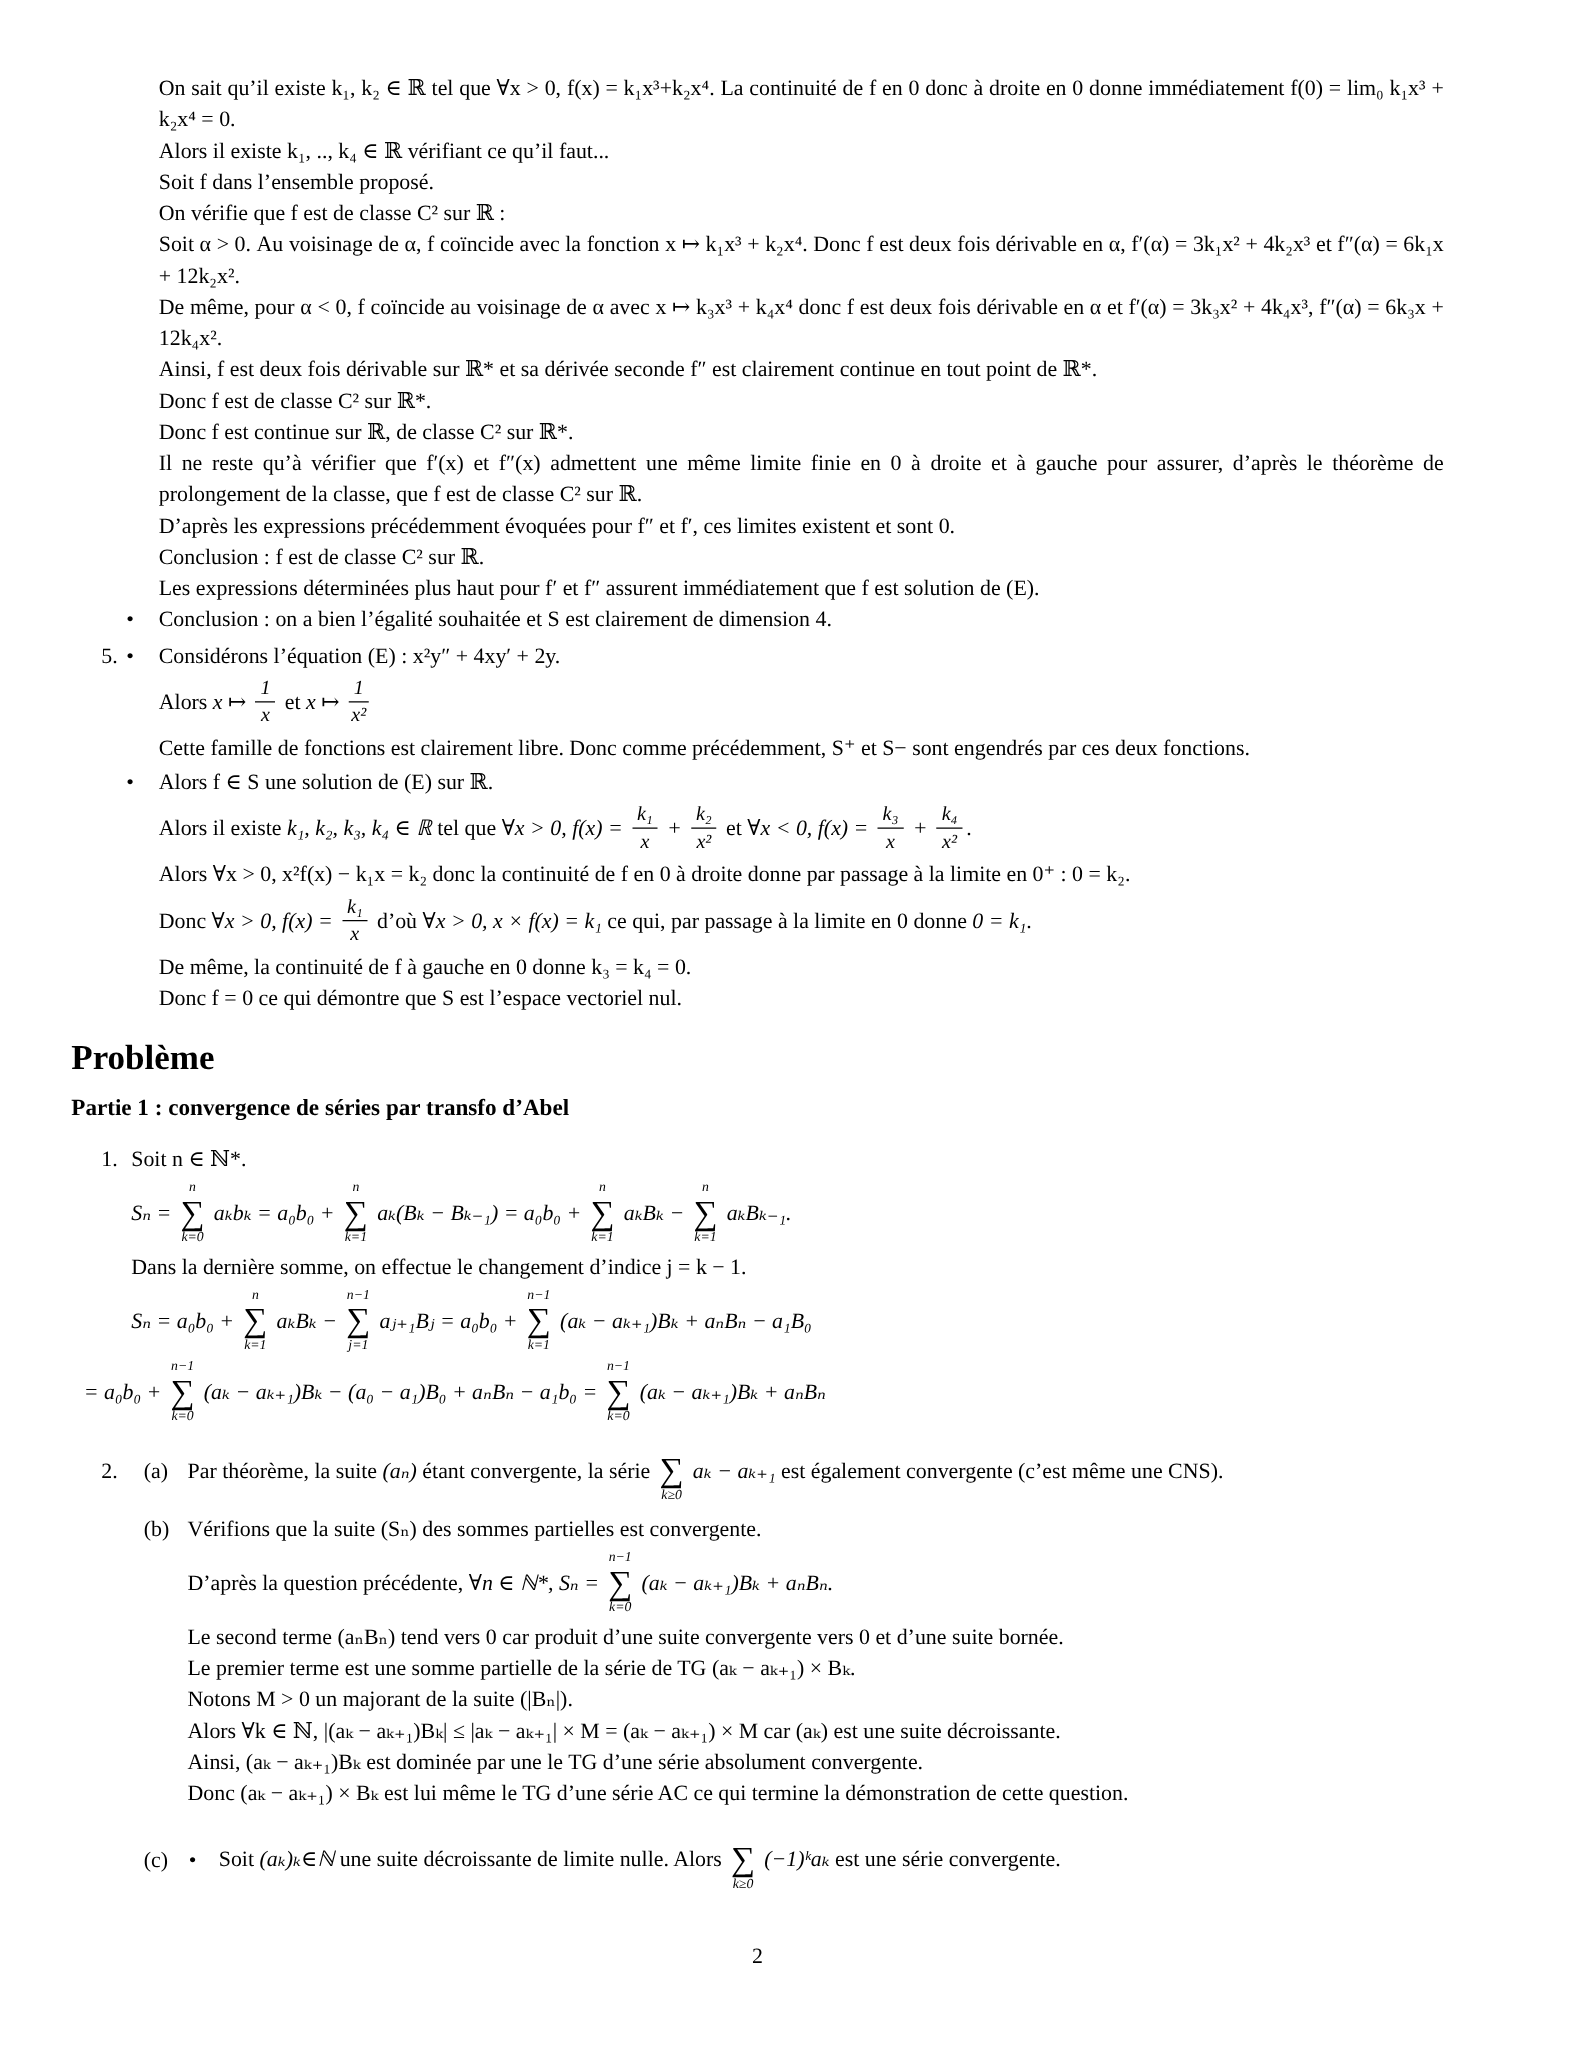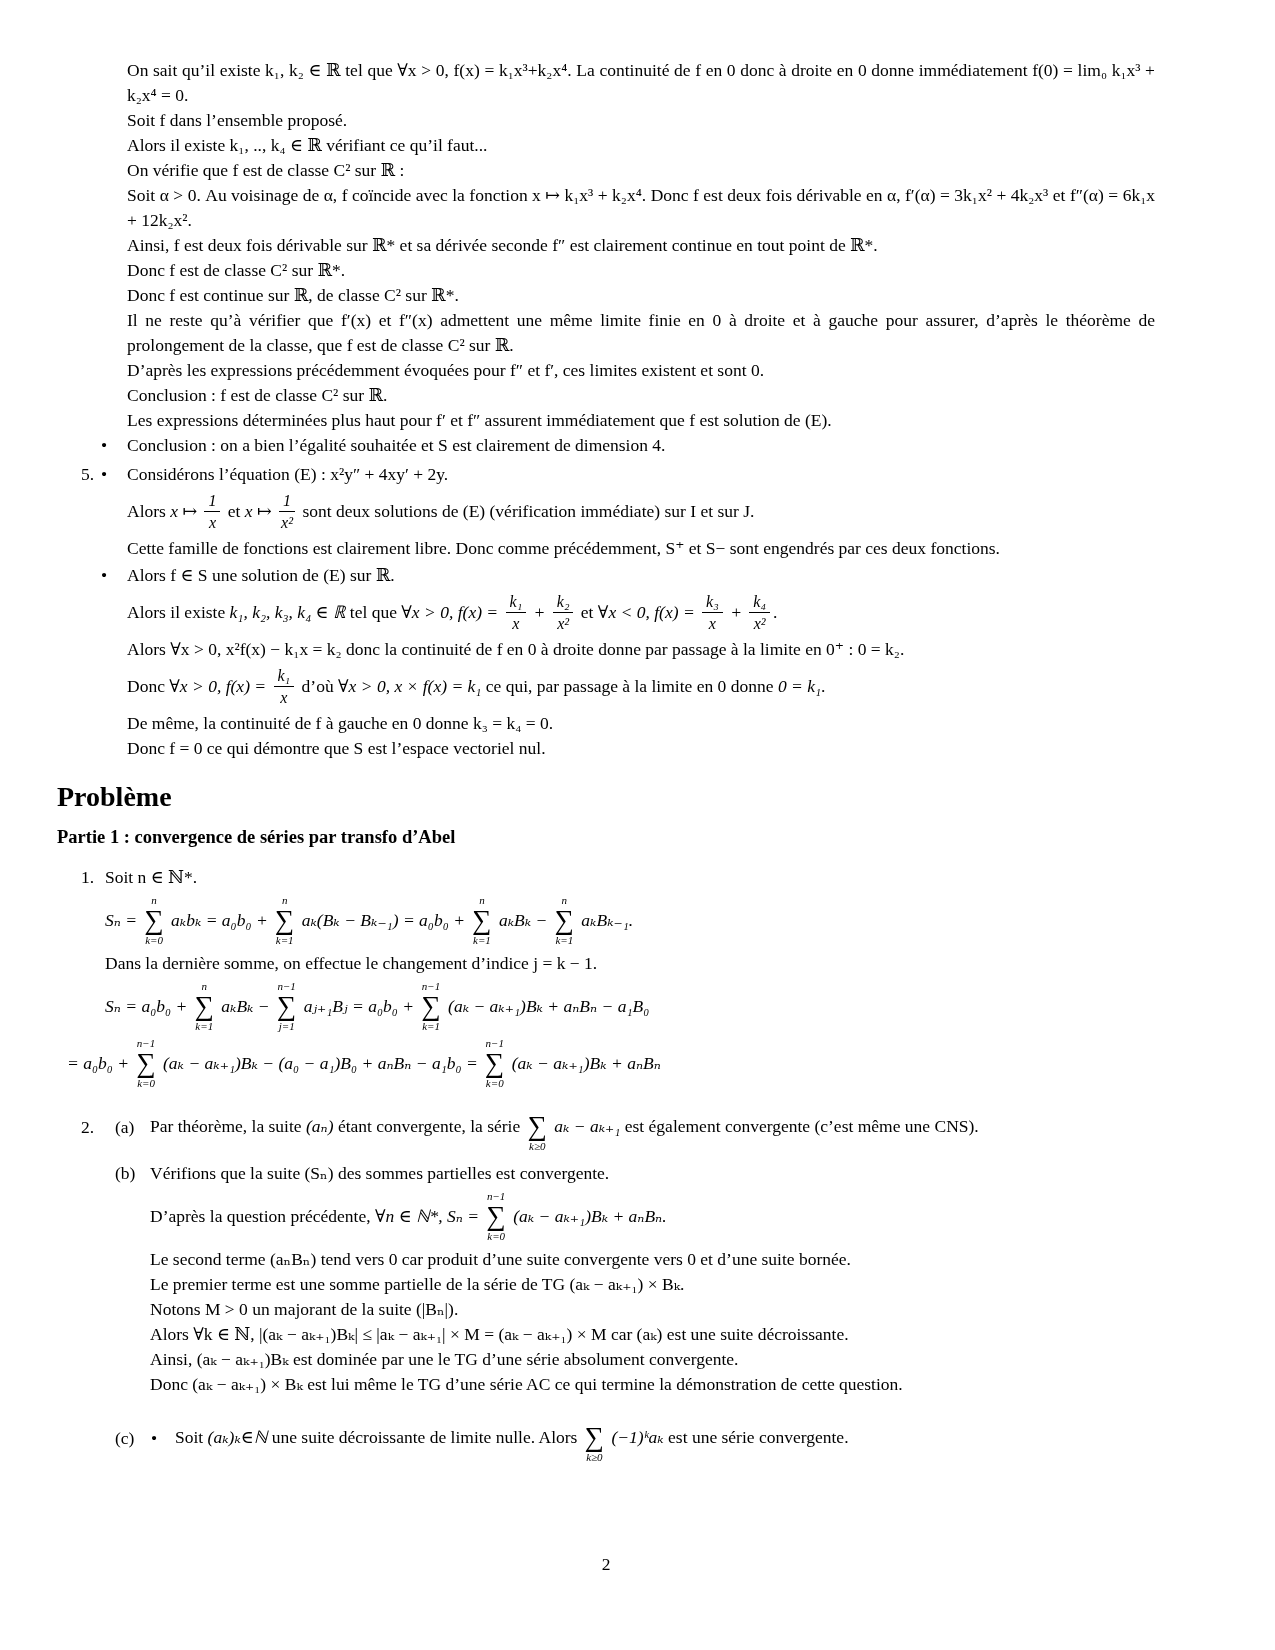--- a/index.html
+++ b/index.html
@@ -33,30 +33,33 @@
 </style>
 </head>
 <body>
 
 <div class="page">
   <div>
       <div class="blk para" style="padding-left: 70px;">
         <div class="cnt">On sait qu’il existe k₁, k₂ ∈ ℝ tel que ∀x &gt; 0, f(x) = k₁x³+k₂x⁴. La continuité de f en 0 donc à droite en 0 donne immédiatement f(0) = lim₀ k₁x³ + k₂x⁴ = 0.</div>
       </div>
       <div class="blk para" style="padding-left: 70px;">
+        <div class="cnt">Alors il existe k₁, .., k₄ ∈ ℝ vérifiant ce qu’il faut...</div>
+      </div>
+      <div class="blk para" style="padding-left: 70px;">
         <div class="cnt">Soit f dans l’ensemble proposé.</div>
       </div>
       <div class="blk para" style="padding-left: 70px;">
-        <div class="cnt">Alors il existe k₁, .., k₄ ∈ ℝ vérifiant ce qu’il faut...</div>
-      </div>
-      <div class="blk para" style="padding-left: 70px;">
         <div class="cnt">On vérifie que f est de classe C² sur ℝ :</div>
       </div>
       <div class="blk para" style="padding-left: 70px;">
         <div class="cnt">Soit α &gt; 0. Au voisinage de α, f coïncide avec la fonction x ↦ k₁x³ + k₂x⁴. Donc f est deux fois dérivable en α, f′(α) = 3k₁x² + 4k₂x³ et f″(α) = 6k₁x + 12k₂x².</div>
+      </div>
+      <div class="blk para" style="padding-left: 70px;">
+        <div class="cnt">De même, pour α &lt; 0, f coïncide au voisinage de α avec x ↦ k₃x³ + k₄x⁴ donc f est deux fois dérivable en α et f′(α) = 3k₃x² + 4k₄x³, f″(α) = 6k₃x + 12k₄x².</div>
       </div>
       <div class="blk para" style="padding-left: 70px;">
         <div class="cnt">Ainsi, f est deux fois dérivable sur ℝ* et sa dérivée seconde f″ est clairement continue en tout point de ℝ*.</div>
       </div>
       <div class="blk para" style="padding-left: 70px;">
         <div class="cnt">Donc f est de classe C² sur ℝ*.</div>
       </div>
       <div class="blk para" style="padding-left: 70px;">
         <div class="cnt">Donc f est continue sur ℝ, de classe C² sur ℝ*.</div>
       </div>
@@ -88,21 +91,20 @@
           <span class="frac">
             <span class="fnum">1</span>
             <span class="fden">x</span>
           </span>
           <span class="mt"> et </span>
           <span class="mi">x ↦ </span>
           <span class="frac">
             <span class="fnum">1</span>
             <span class="fden">x²</span>
           </span>
-          <span class="mt"> sont deux solutions de (E) (vérification immédiate) sur I et sur J.</span>
         </div>
       </div>
       <div class="blk para" style="padding-left: 70px;">
         <div class="cnt">Cette famille de fonctions est clairement libre. Donc comme précédemment, S⁺ et S− sont engendrés par ces deux fonctions.</div>
       </div>
       <div class="blk para" style="padding-left: 70px; margin-top: 2px;">
         <span class="mark" style="left: 44px;">•</span>
         <div class="cnt">Alors f ∈ S une solution de (E) sur ℝ.</div>
       </div>
       <div class="blk eq" style="padding-left: 70px; text-align: right;">

